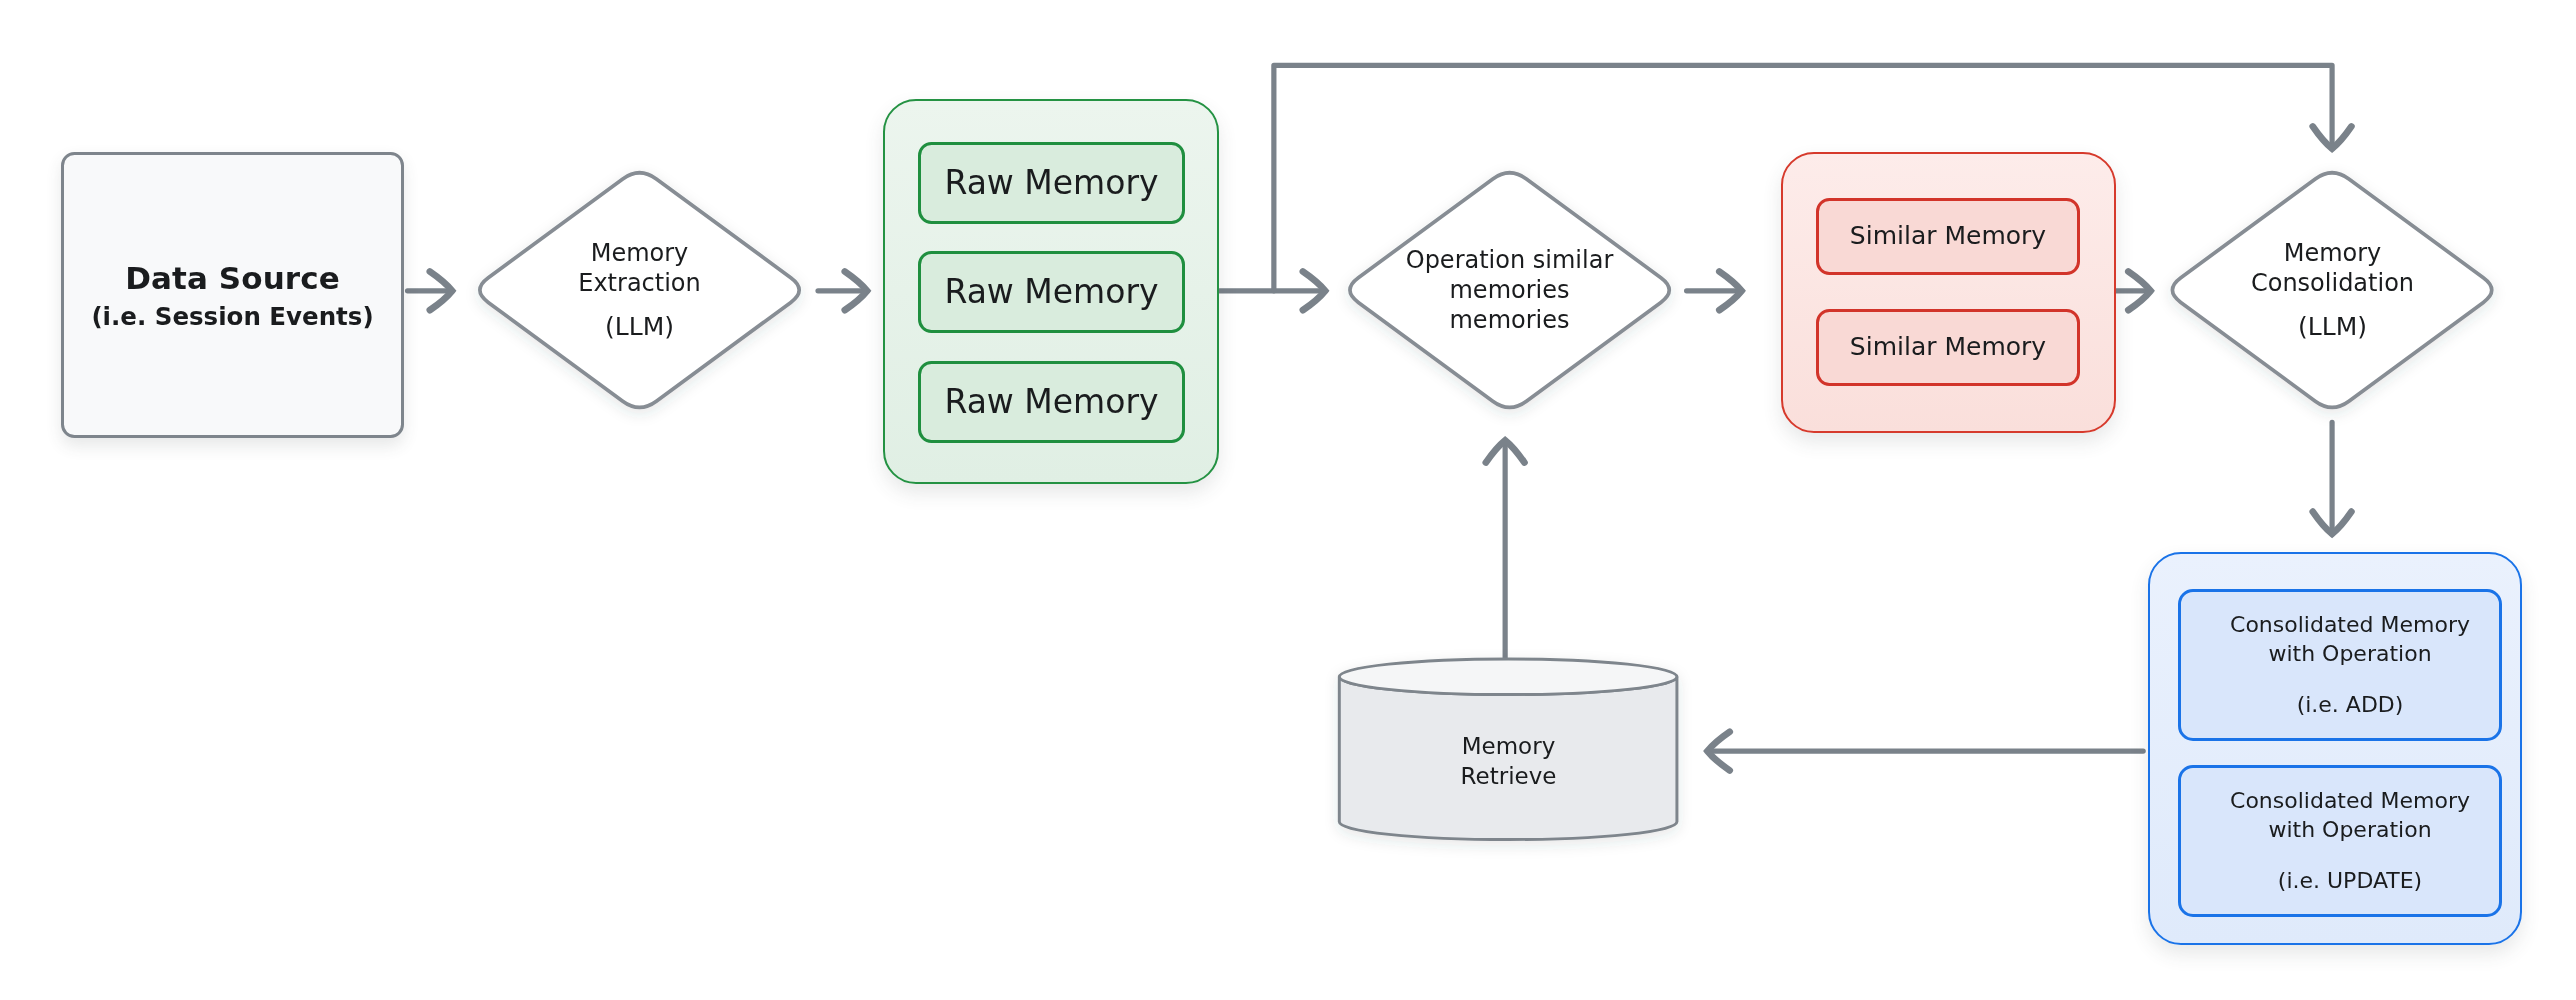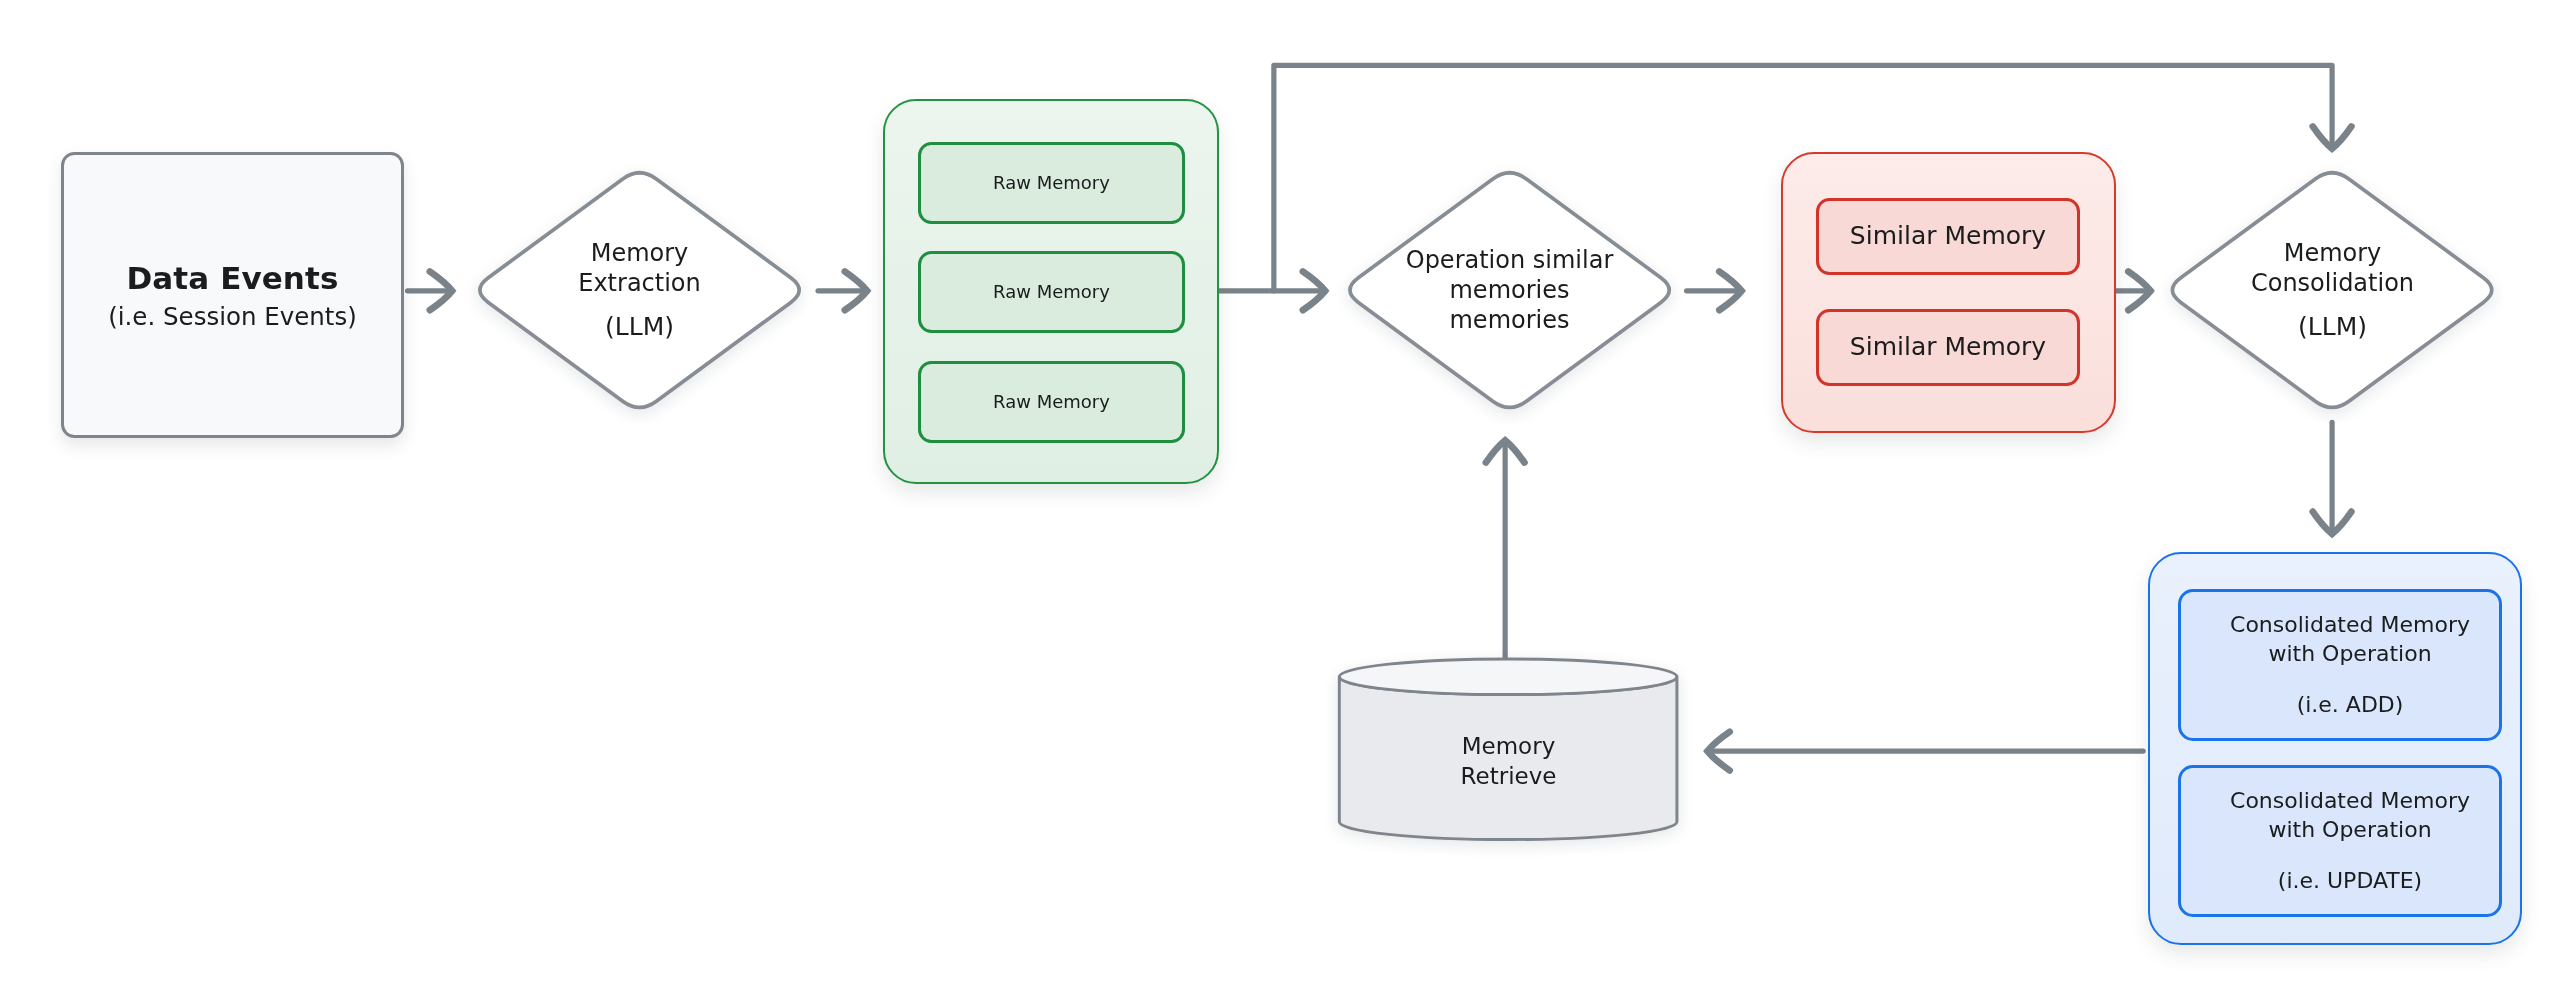--- a/index.html
+++ b/index.html
@@ -25,39 +25,39 @@
     border-radius: 13.4px;
     display: flex;
     flex-direction: column;
     align-items: center;
     justify-content: center;
     gap: 6px;
     box-shadow: 0 7.4px 16.4px rgba(60,64,67,.12);
     text-align: center;
   }
   .gnode-title { font-size: 31px; font-weight: 700; letter-spacing: 0.1px; }
-  .gnode-sub   { font-size: 24.5px; }
+  .gnode-sub   { font-size: 24.5px; font-weight: bold; }
   
   .group {
     position: absolute;
     border-radius: 33px;
     box-shadow: 0 9px 19.3px rgba(60,64,67,.12);
   }
   .group.green { background: linear-gradient(180deg, #ecf5ee, #e0efe4); border: 2.2px solid #249243; }
   .group.red   { background: linear-gradient(180deg, #fdecea, #fadfdb); border: 2.2px solid #d63a2c; }
   .group.blue  { background: linear-gradient(180deg, #eaf1fd, #dfeafb); border: 2.2px solid #1a73e8; }
   .chip {
     position: absolute;
     display: flex;
     flex-direction: column;
     align-items: center;
     justify-content: center;
     text-align: center;
   }
-  .chip.green { background: #d9ecdd; border: 3px solid #1f8f3f; border-radius: 13.4px; font-size: 18px; }
+  .chip.green { background: #d9ecdd; border: 3px solid #1f8f3f; border-radius: 13.4px; font-size: 33px; }
   .chip.red   { background: #f9d9d5; border: 3px solid #d2342a; border-radius: 13.4px; font-size: 25px; }
   .chip.blue  { background: #d9e6fb; border: 3px solid #1a73e8; border-radius: 15px; font-size: 22px; padding-left: 20px; }
   .chip .line { display: block; line-height: 1.3; }
   .chip .csub { display: block; margin-top: 24px; line-height: 1.2; }
   
   .dlabel {
     position: absolute;
     display: flex;
     flex-direction: column;
     align-items: center;
@@ -110,21 +110,21 @@
       <path d="M1801 910 L1801 1105 A227 24 0 0 0 2255 1105 L2255 910 A227 24 0 0 1 1801 910 Z" fill="#e8eaed" stroke="#7e858c" stroke-width="4"></path>
       <ellipse cx="2028" cy="910" rx="227" ry="24" fill="#f5f6f7" stroke="#7e858c" stroke-width="4"></ellipse>
     </g>
 
     <use href="#diamond" fill="#ffffff" stroke="#878d94" stroke-width="5" filter="url(#softshadow)"></use>
     <use href="#diamond" transform="translate(1170,0)" fill="#ffffff" stroke="#878d94" stroke-width="5" filter="url(#softshadow)"></use>
     <use href="#diamond" transform="translate(2276,0)" fill="#ffffff" stroke="#878d94" stroke-width="5" filter="url(#softshadow)"></use>
   </svg>
 
   <div class="gnode" style="left:61px; top:152px; width:337px; height:280px;">
-    <div class="gnode-title">Data Events</div>
+    <div class="gnode-title">Data Source</div>
     <div class="gnode-sub">(i.e. Session Events)</div>
   </div>
 
   <div class="dlabel" style="left:528px; top:212px; width:223px; height:156px;">
     <span class="line">Memory</span>
     <span class="line">Extraction</span>
     <span class="dsub">(LLM)</span>
   </div>
 
   <div class="group green" style="left:883px; top:99px; width:332px; height:381px;">

